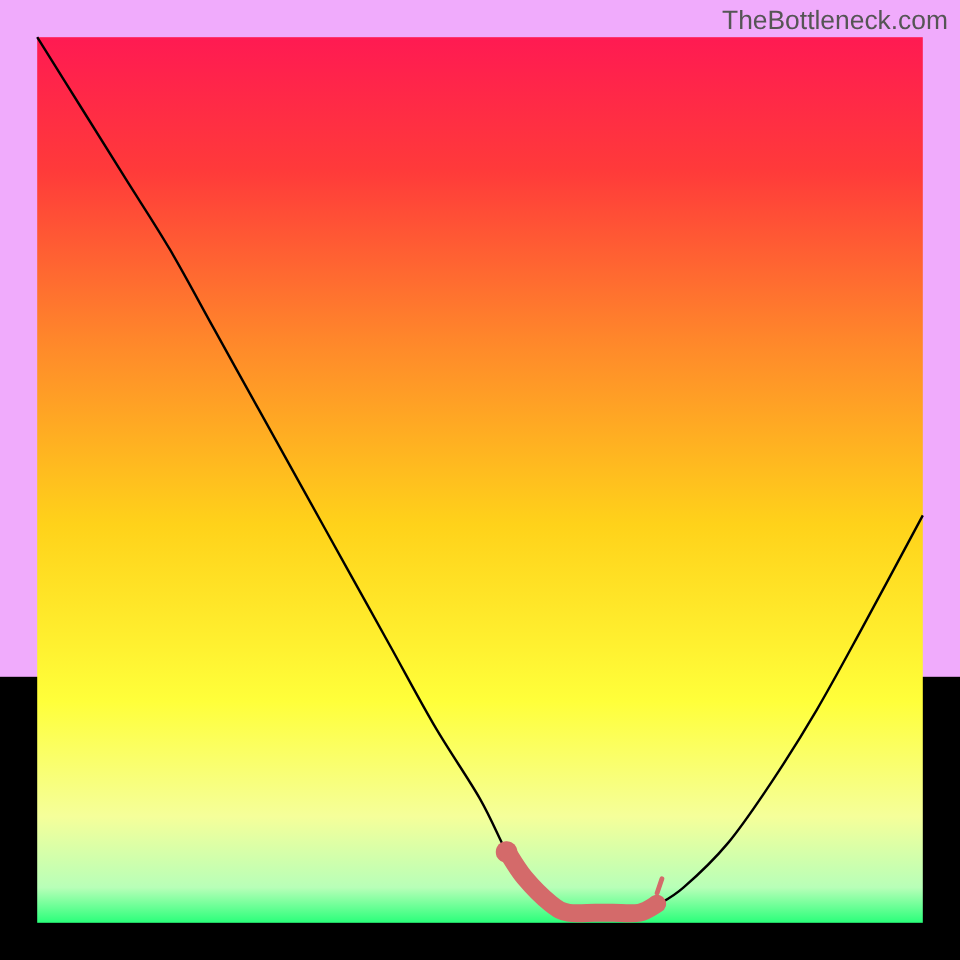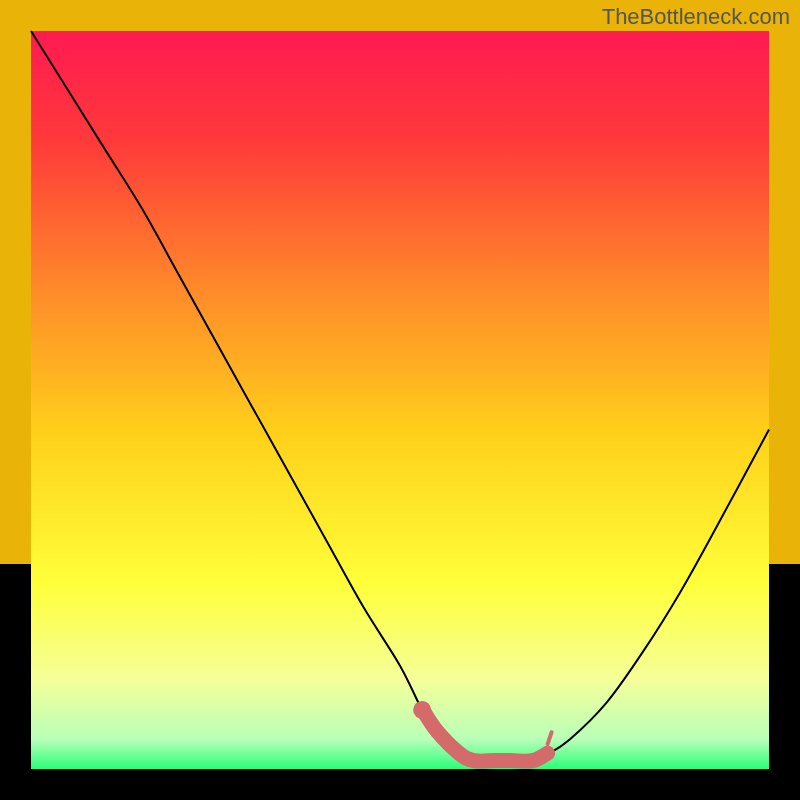--- a/index.html
+++ b/index.html
@@ -11,21 +11,21 @@
     overflow: hidden;
     position: relative;
     font-family: Arial, Helvetica, sans-serif;
   }
   .container {
     position: absolute;
     top: 0;
     left: 0;
     width: 800px;
     height: 564px;
-    background: #eab308;
+    background: #f0abfc;
   }
   .watermark {
     position: absolute;
     top: 4px;
     right: 10px;
     color: #555;
     font-size: 22px;
     font-weight: 500;
     z-index: 5;
   }

